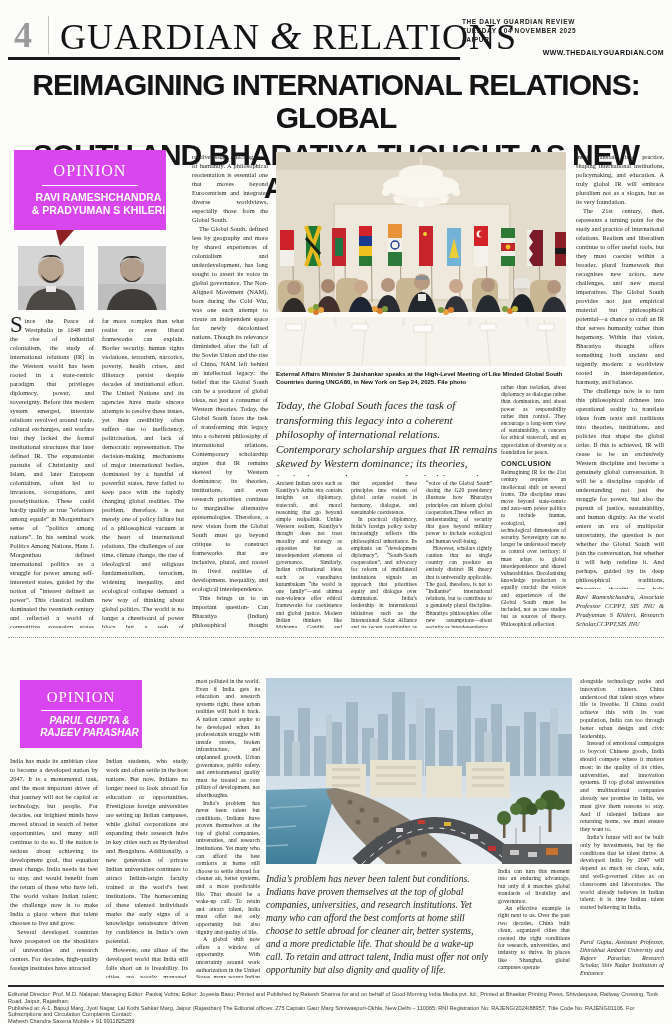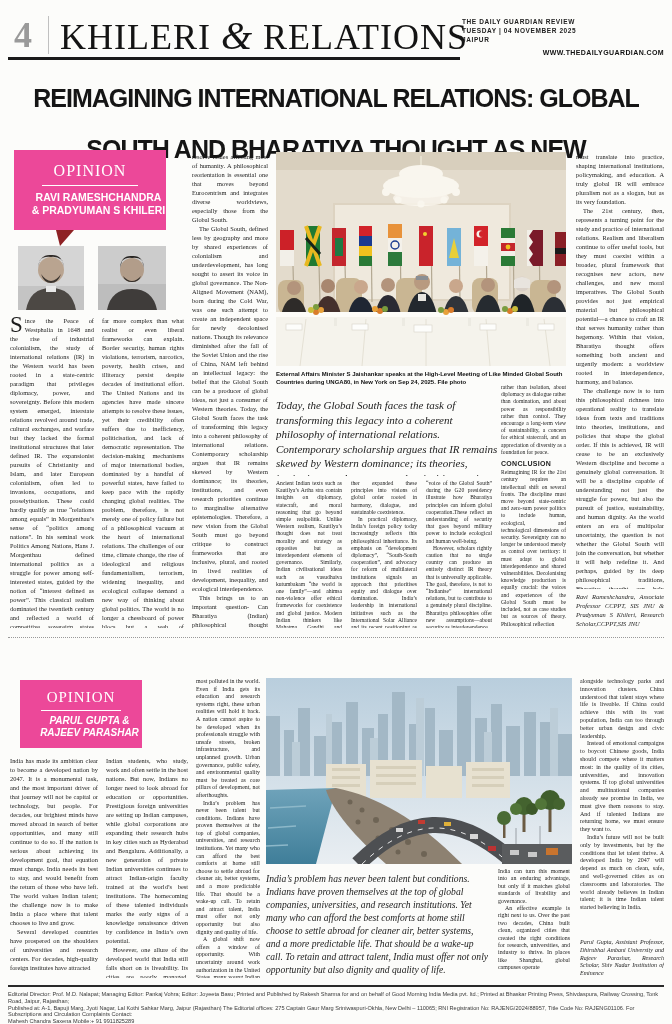--- a/index.html
+++ b/index.html
@@ -10,24 +10,24 @@
   .head-vrule{position:absolute;left:48px;top:16px;width:1px;height:38px;background:#c0c0c0;}
   .section-title{position:absolute;left:60px;top:12px;font-size:36px;color:#141414;letter-spacing:1px;white-space:nowrap;}
   .section-title .amp{font-style:italic;font-size:40px;}
   .masthead{position:absolute;left:462px;top:17px;font-family:"Liberation Sans",sans-serif;
             font-size:6.5px;font-weight:bold;letter-spacing:.6px;line-height:9px;color:#222;}
   .website{position:absolute;right:8px;top:49px;font-family:"Liberation Sans",sans-serif;
            font-size:7px;font-weight:bold;letter-spacing:.4px;color:#111;}
   .thick-rule{position:absolute;left:8px;top:57px;width:452px;height:3px;background:#1a1a1a;}
   
   .headline1{position:absolute;left:8px;top:64px;width:656px;text-align:center;}
-  .headline1 p{margin:18px;font-family:"Liberation Sans",sans-serif;font-weight:800;
-               font-size:25px;line-height:33px;letter-spacing:-1px;color:#151515;text-align:center;}
-  
-  .opbox{position:absolute;background:#ec4899;color:#fff;text-align:center;}
+  .headline1 p{margin:4px;font-family:"Liberation Sans",sans-serif;font-weight:800;
+               font-size:30px;line-height:33px;letter-spacing:-1px;color:#151515;text-align:center;}
+  
+  .opbox{position:absolute;background:#d946ef;color:#fff;text-align:center;}
   .opbox .oplabel{font-family:"Liberation Serif",serif;font-size:16px;letter-spacing:1px;margin-top:12px;}
   .opbox .oprule{width:96px;height:1px;background:#fff;margin:5px auto 5px;}
   .opbox .opnames{font-family:"Liberation Sans",sans-serif;font-weight:bold;font-size:10.5px;
                   line-height:13px;padding:0 0;margin-left:17px;}
   .optail{position:absolute;width:0;height:0;border-top:16px solid #8e2124;
           border-left:4px solid transparent;border-right:14px solid transparent;}
   
   .authphoto{position:absolute;overflow:hidden;background:#d2d2d2;}
   
   .col{position:absolute;overflow:hidden;text-align:justify;}
@@ -58,21 +58,21 @@
           font-size:5.6px;line-height:6.8px;color:#3a3a3a;}
   .footer p{margin:0;}
 </style>
 </head>
 <body>
 
 <div id="page">
 
   <div class="pagenum">4</div>
   <div class="head-vrule"></div>
-  <div class="section-title"><span>KHILERI</span> <span class="amp">&amp;</span> <span>RELATIONS</span></div>
+  <div class="section-title"><span>GUARDIAN</span> <span class="amp">&amp;</span> <span>RELATIONS</span></div>
   <div class="masthead">
     <div>THE DAILY GUARDIAN REVIEW</div>
     <div>TUESDAY | 04 NOVEMBER 2025</div>
     <div>JAIPUR</div>
   </div>
   <div class="website">WWW.THEDAILYGUARDIAN.COM</div>
   <div class="thick-rule"></div>
 
   <div class="headline1">
       <p>REIMAGINING INTERNATIONAL RELATIONS: GLOBAL</p>

